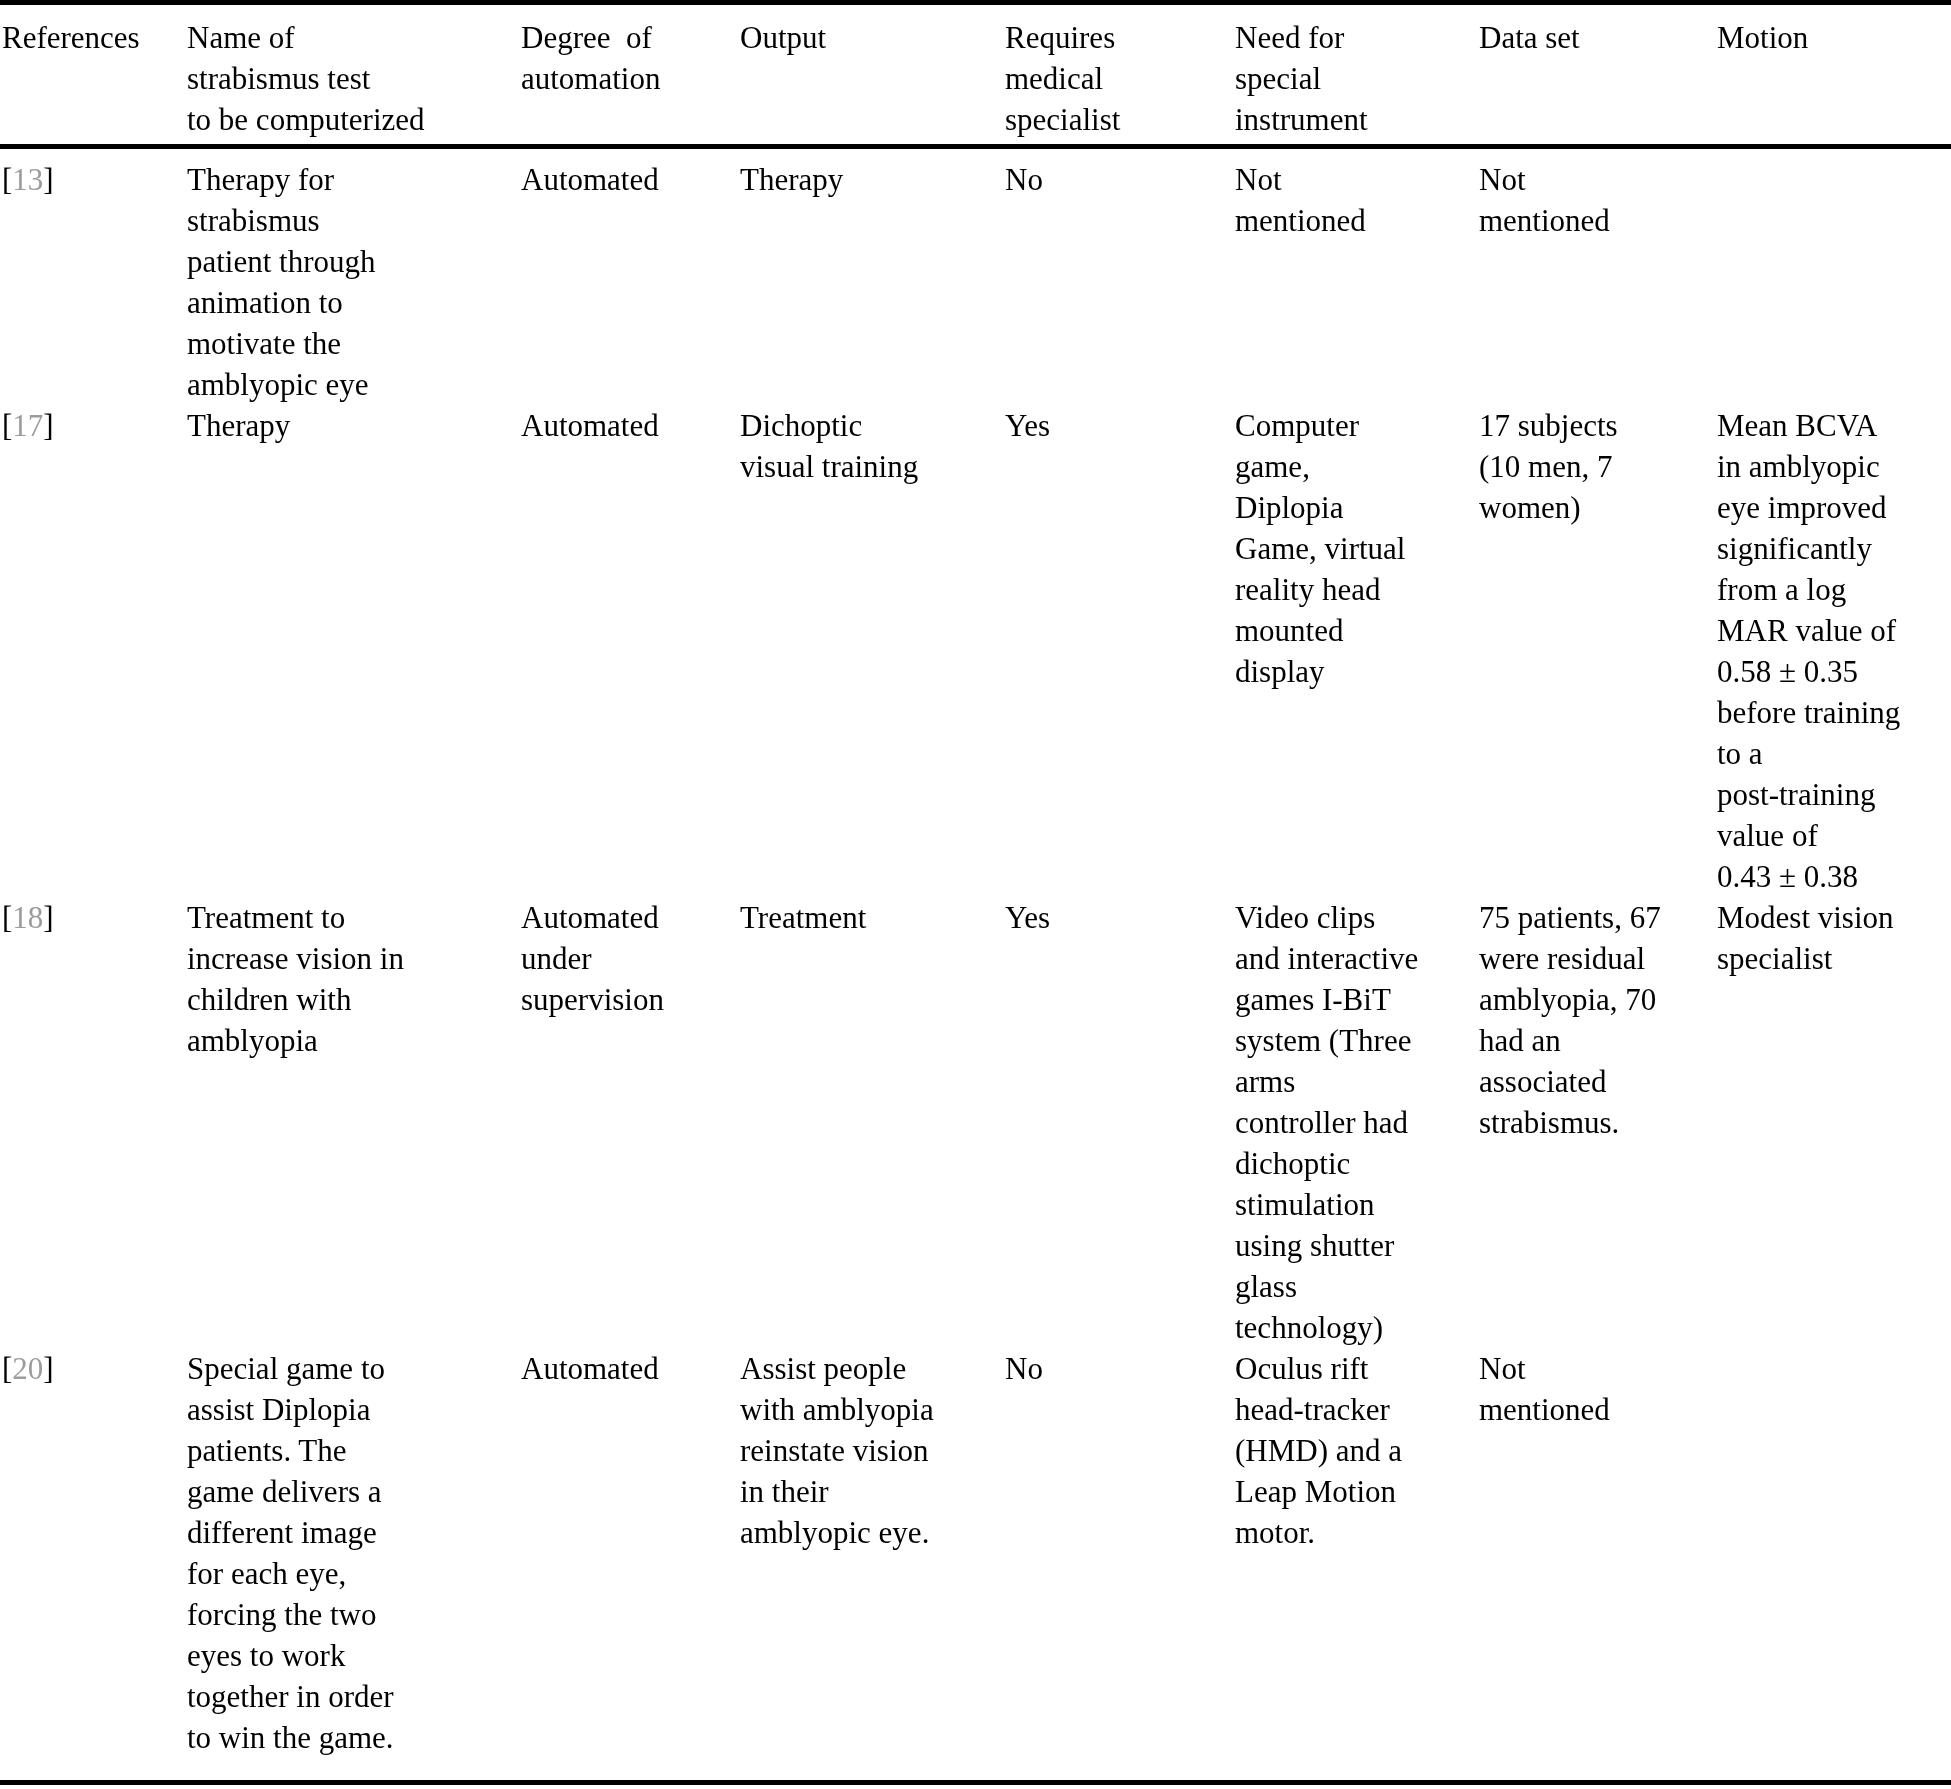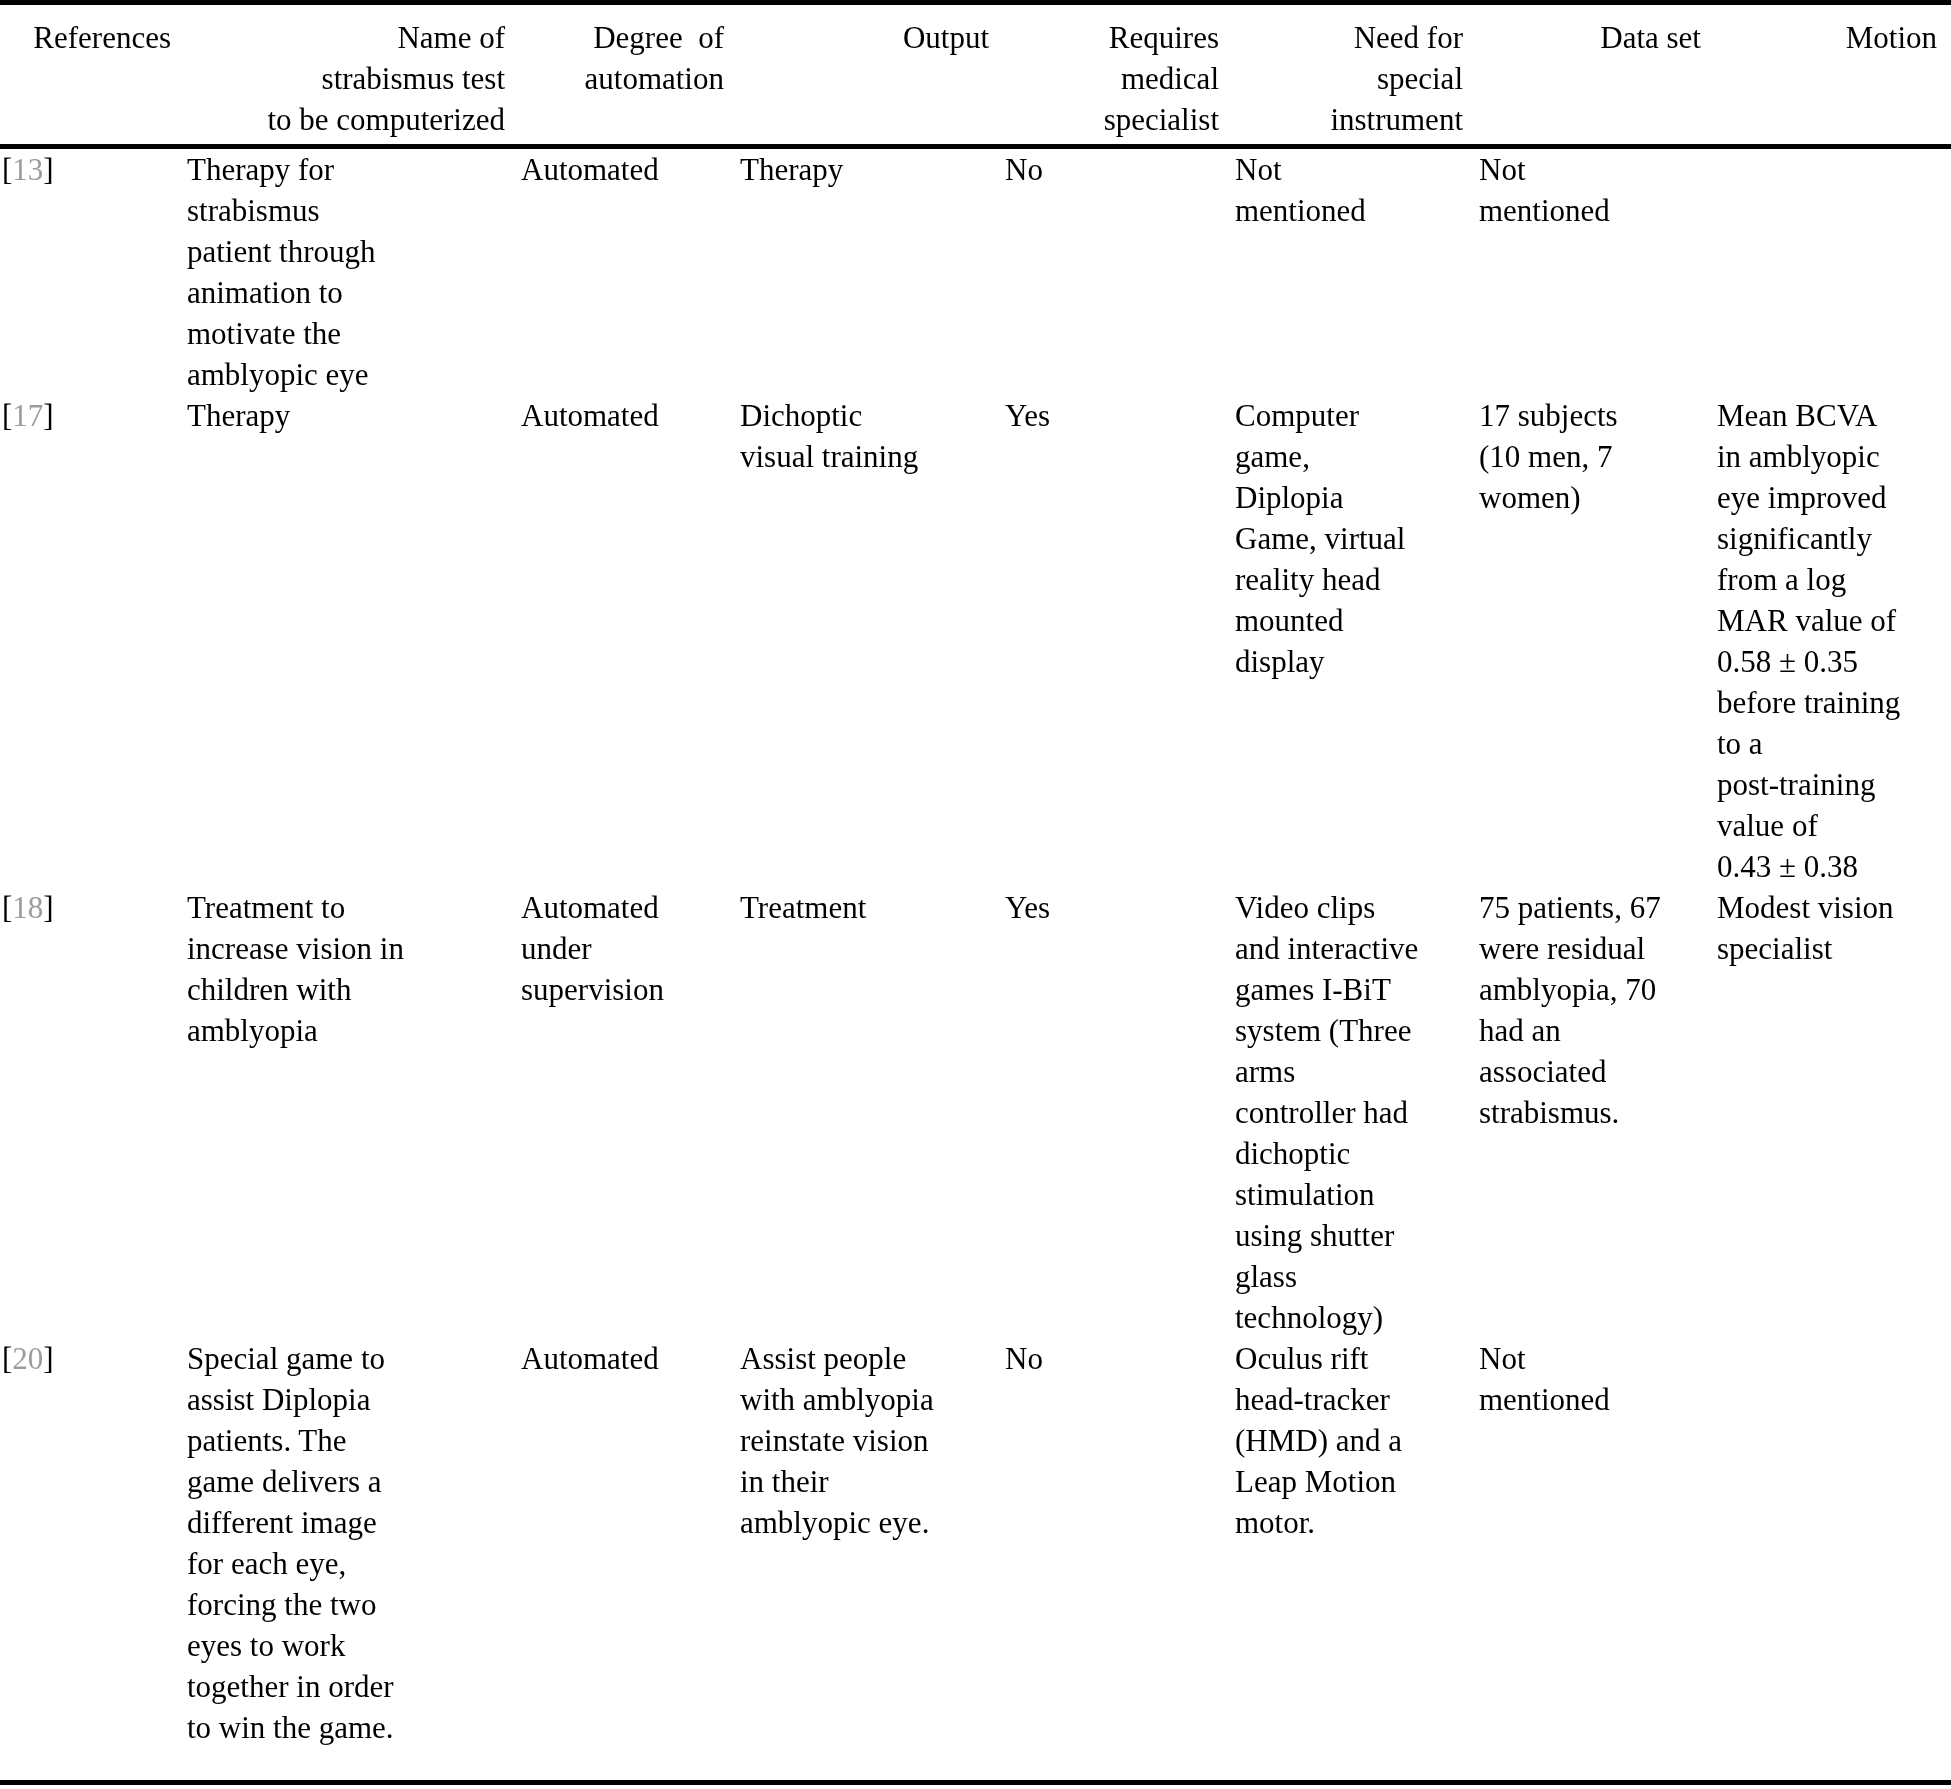--- a/index.html
+++ b/index.html
@@ -25,22 +25,22 @@
     position: absolute;
     left: 0;
     bottom: 4px;
     height: 5px;
   }
   .grid-row {
     display: grid;
     grid-template-columns: 185px 334px 219px 265px 230px 244px 238px 236px;
     align-items: start;
   }
-  .header-row { padding: 12px 0 4px 0; text-align: right; }
-  .table-body { }
+  .header-row { padding: 12px 0 4px 0; }
+  .table-body { padding-top: 10px; }
   .cell {
     white-space: pre-wrap;
     padding-right: 14px;
     padding-left: 2px;
   }
   .refnum { color: #9c9c9c; }
   .bracket { color: #000000; }
 </style>
 </head>
 <body>

